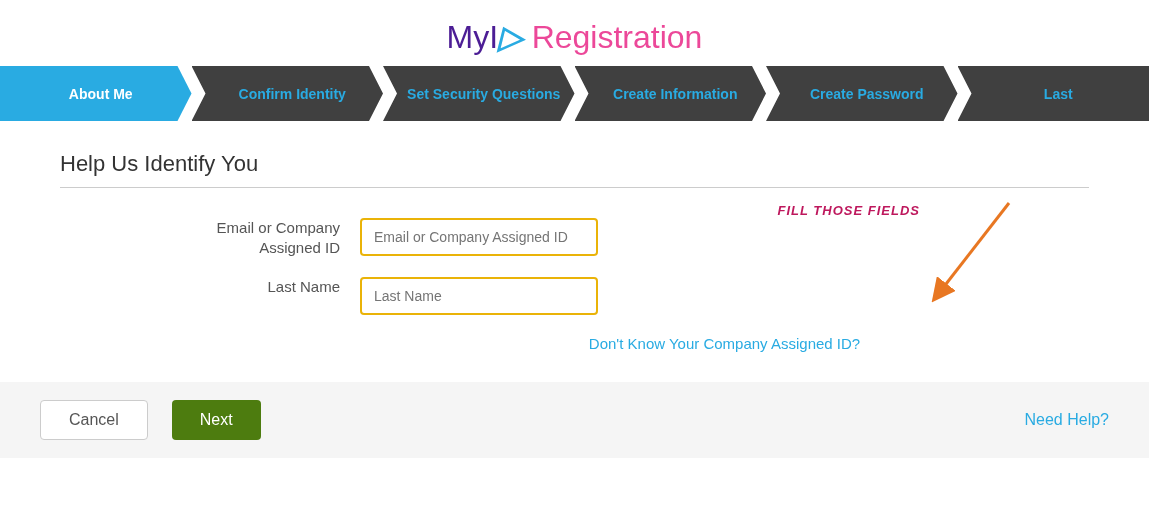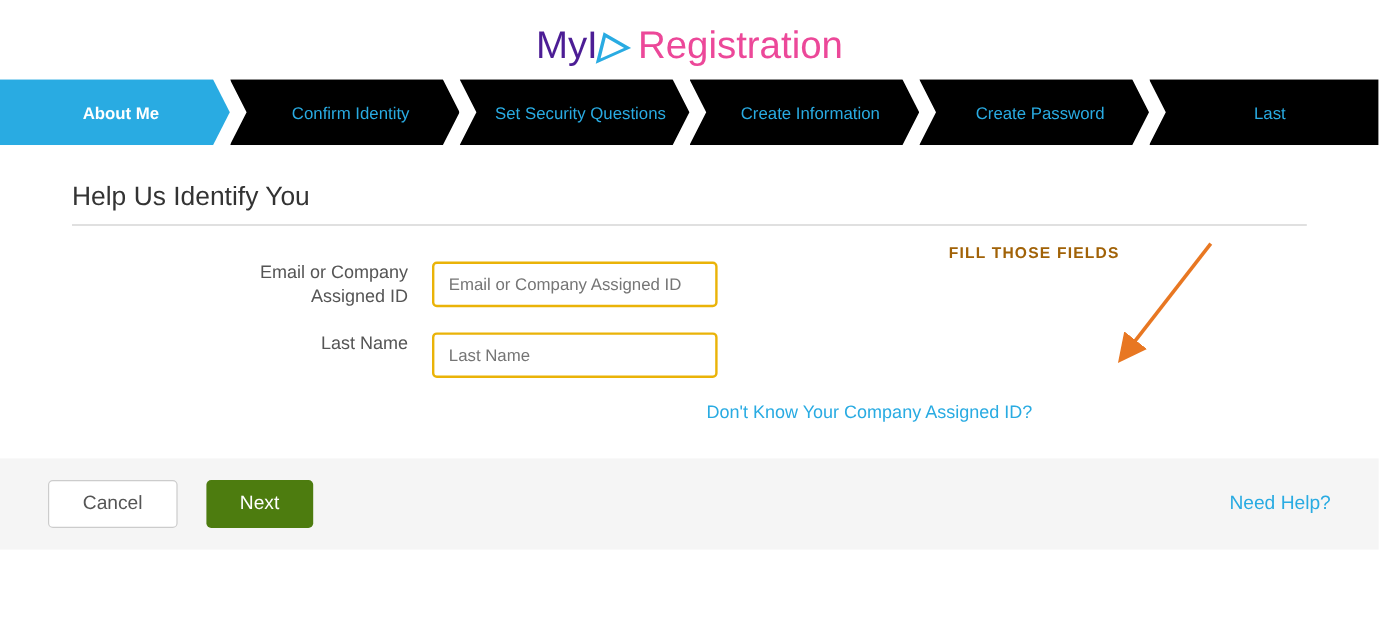--- a/index.html
+++ b/index.html
@@ -64,22 +64,23 @@
     }
     .breadcrumb-item.active {
       background: #29abe2;
       color: #fff;
       font-weight: 600;
     }
     .breadcrumb-item.active:first-child {
       clip-path: polygon(0 0, calc(100% - 14px) 0, 100% 50%, calc(100% - 14px) 100%, 0 100%);
     }
     .breadcrumb-item.light {
-      background: #000000;
-      color: #29abe2;
+      background: #404040;
+      color: #29abe2;
+      font-weight: bold;
     }
     .breadcrumb-item:last-child {
       clip-path: polygon(0 0, 100% 0, 100% 100%, 0 100%, 14px 50%);
     }
 
     
     .main-content {
       padding: 30px 60px 0;
     }
 
@@ -98,26 +99,27 @@
 
     
     .annotation-area {
       position: relative;
       margin-bottom: 0;
     }
 
     .fill-label {
       position: absolute;
       top: -5px;
-      right: 156px;
-      color: #a16207;
+      right: 169px;
+      color: #be185d;
       font-size: 13px;
       font-weight: 700;
       letter-spacing: 1px;
       white-space: nowrap;
+      font-style: italic;
     }
 
     .arrow-svg {
       position: absolute;
       top: 5px;
       right: 90px;
     }
 
     
     .form-area {

